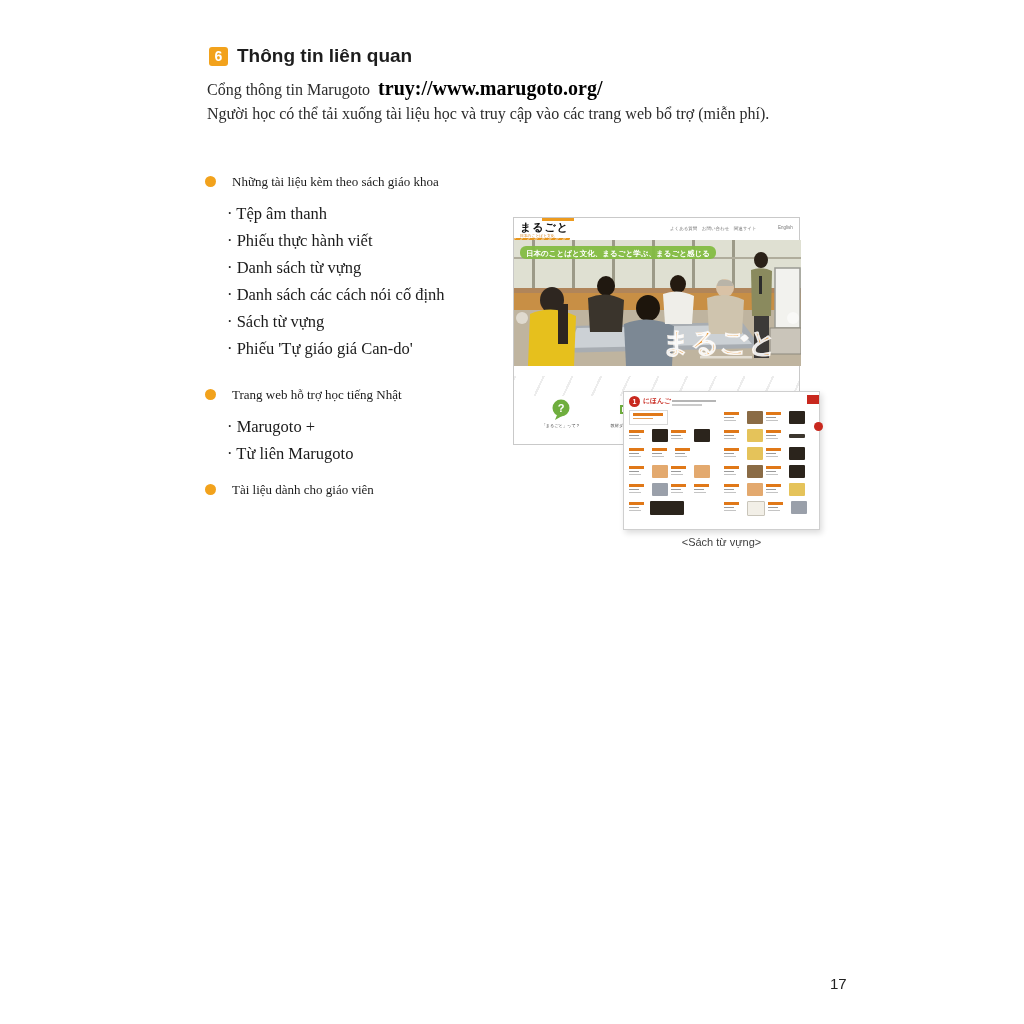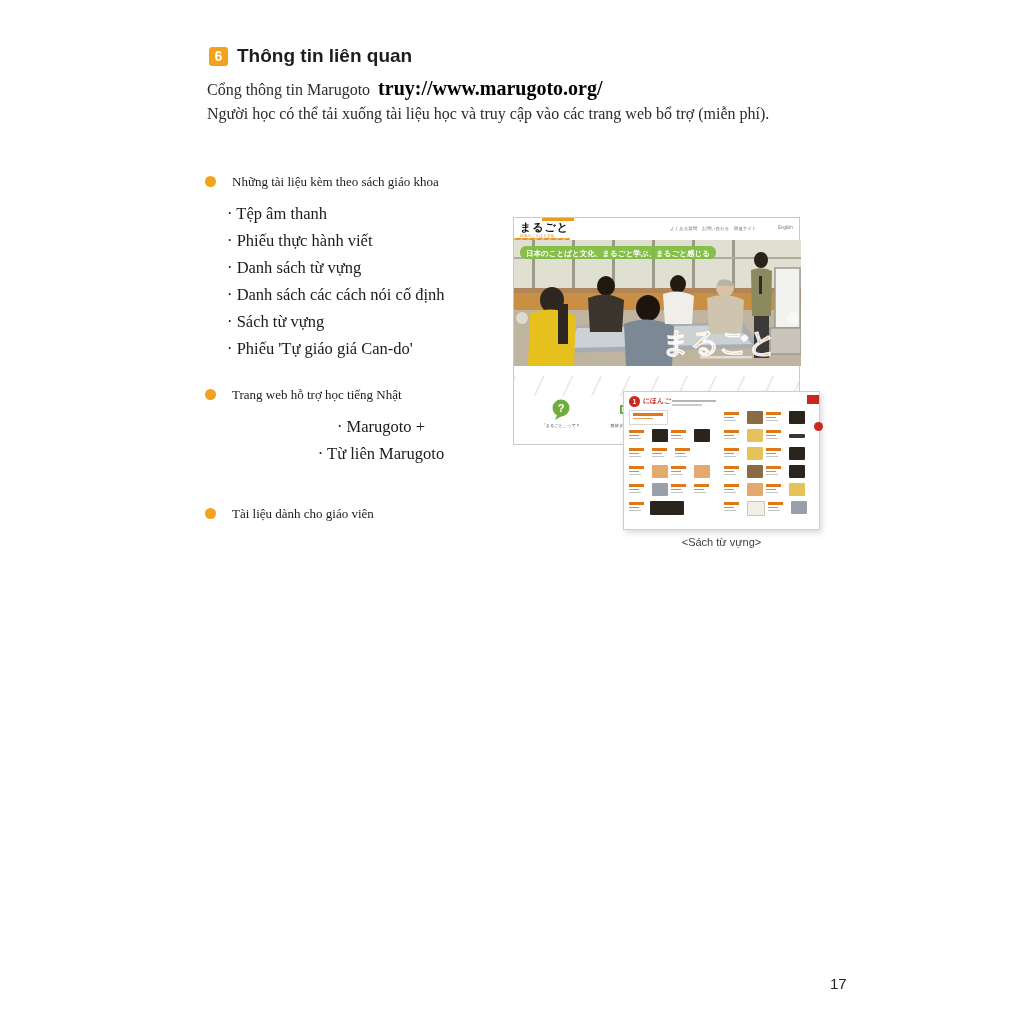--- a/index.html
+++ b/index.html
@@ -107,21 +107,21 @@
         </div>
         <div class="g-items">
           <div class="item">Tệp âm thanh</div>
           <div class="item">Phiếu thực hành viết</div>
           <div class="item">Danh sách từ vựng</div>
           <div class="item">Danh sách các cách nói cố định</div>
           <div class="item">Sách từ vựng</div>
           <div class="item">Phiếu 'Tự giáo giá Can-do'</div>
         </div>
       </div>
-      <div class="group" style="margin-bottom: 36px; text-align: center;">
+      <div class="group" style="margin-bottom: 12px;">
         <div class="group-title">
           <span class="dot"></span>
           <span>Trang web hỗ trợ học tiếng Nhật</span>
         </div>
         <div class="g-items">
           <div class="item">Marugoto +</div>
           <div class="item">Từ liên Marugoto</div>
         </div>
       </div>
       <div class="group">

